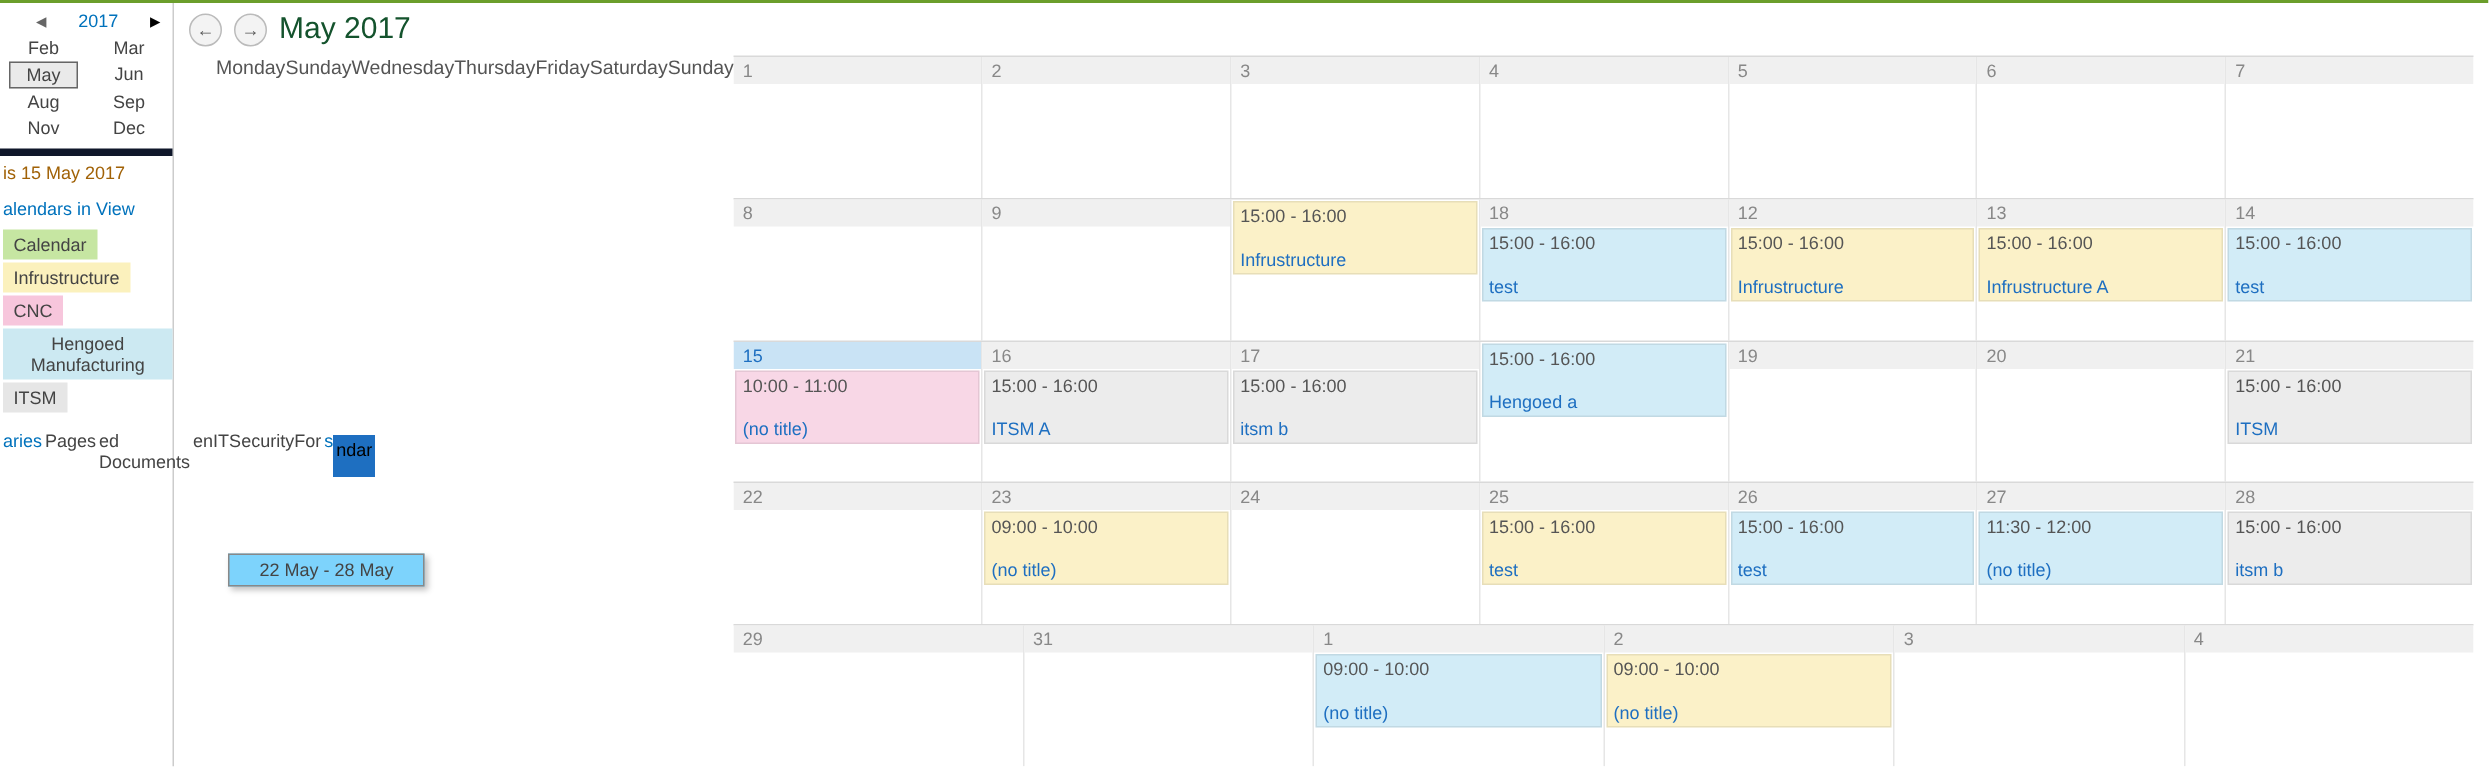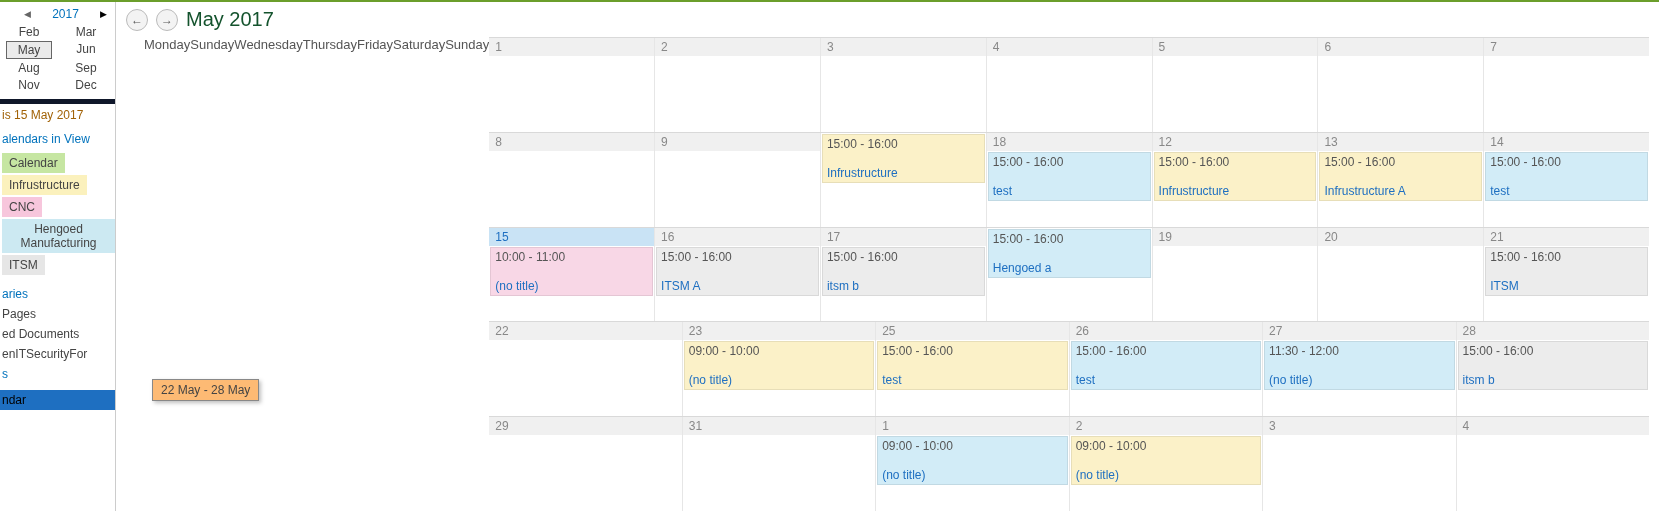--- a/index.html
+++ b/index.html
@@ -14,21 +14,21 @@
   .mth{width:46px;text-align:center;padding:1px 0;color:#444;cursor:pointer;}
   .mth.sel{border:1px solid #666;background:#eaeaea;}
   .today{padding:4px 0 4px 2px;color:#a16207;border-top:5px solid #0f172a;}
   .civ-hdr{padding:4px 0 4px 2px;color:#0072bc;}
   .tag{display:inline-block;padding:2px 6px;margin:1px 0 1px 2px;border:1px solid transparent;font-size:12px;text-align:center;}
   .tag.green{background:#c6e6a2;}
   .tag.yellow{background:#fbf1bd;}
   .tag.pink{background:#f7c6dc;}
   .tag.blue{background:#cce9f2;}
   .tag.gray{background:#e6e6e6;}
-  .side .links{padding-top:6px;display:flex;flex-direction:column;}
+  .side .links{padding-top:6px;display:flex;flex-direction:row;}
   .side .lnk{color:#0072bc;padding:3px 0 3px 2px;cursor:pointer;}
   .side .sub{color:#444;padding:3px 0 3px 2px;cursor:pointer;}
   .selnav{background:#1e6fc1;color:#000000;padding:3px 2px;margin-top:6px;}
   .main{flex:1;display:flex;flex-direction:column;padding:6px 10px 0 10px;overflow:hidden;}
   .titlebar{display:flex;align-items:center;gap:8px;margin-bottom:6px;}
   .navbtn{width:22px;height:22px;border:1px solid #bbb;border-radius:11px;background:#f3f3f3;display:flex;align-items:center;justify-content:center;color:#555;cursor:pointer;font-size:12px;}
   .title{font-size:20px;color:#14532d;}
   .grid{flex:1;display:flex;flex-direction:row;position:relative;margin-left:18px;}
   .dow{display:flex;}
   .dow div{flex:1;text-align:center;color:#555;font-size:13px;padding-bottom:2px;}
@@ -38,21 +38,21 @@
   .cell:last-child{border-right:none;}
   .dnum{background:#f0f0f0;color:#888;padding:2px 6px;font-size:12px;}
   .cell.today-cell .dnum{background:#c9e3f5;color:#1e6fc1;}
   .evt{margin:1px;padding:2px 4px;border:1px solid rgba(0,0,0,.08);display:flex;flex-direction:column;gap:15px;overflow:hidden;}
   .evt .t{color:#555;font-size:12px;}
   .evt .n{color:#1e6fc1;font-size:12px;}
   .evt.pink{background:#f8d7e6;}
   .evt.gray{background:#ececec;}
   .evt.blue{background:#d2ecf7;}
   .evt.yellow{background:#fbf1c8;}
-  .tooltip{position:absolute;left:8px;top:342px;background:#fdba74;border:1px solid #888;box-shadow:2px 2px 4px rgba(0,0,0,.25);padding:3px 8px;z-index:5;}
+  .tooltip{position:absolute;left:8px;top:332px;background:#7dd3fc;border:1px solid #888;box-shadow:2px 2px 4px rgba(0,0,0,.25);padding:3px 20px;z-index:5;}
 </style>
 </head>
 <body>
 
 <div class="root">
   <div class="side">
     <div class="year-row">
       <span class="tri-l">◀</span>
       <span>2017</span>
       <span class="tri-r">▶</span>
@@ -223,20 +223,23 @@
               <div class="dnum">22</div>
             </div>
             <div class="cell">
               <div class="dnum">23</div>
               <div class="evt yellow">
                 <div class="t">09:00 - 10:00</div>
                 <div class="n">(no title)</div>
               </div>
             </div>
             <div class="cell">
+              <div class="dnum">24</div>
+            </div>
+            <div class="cell">
               <div class="dnum">25</div>
               <div class="evt yellow">
                 <div class="t">15:00 - 16:00</div>
                 <div class="n">test</div>
               </div>
             </div>
             <div class="cell">
               <div class="dnum">26</div>
               <div class="evt blue">
                 <div class="t">15:00 - 16:00</div>

